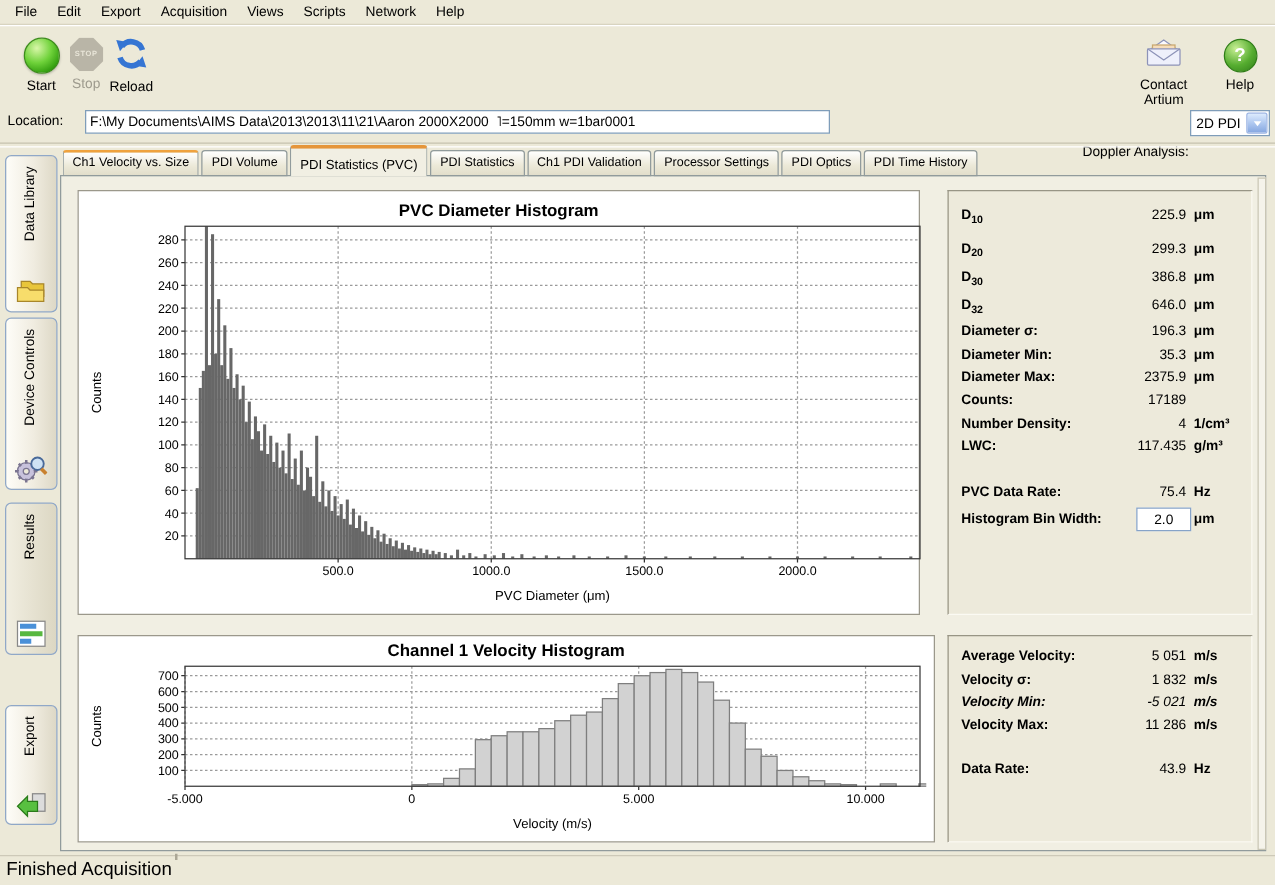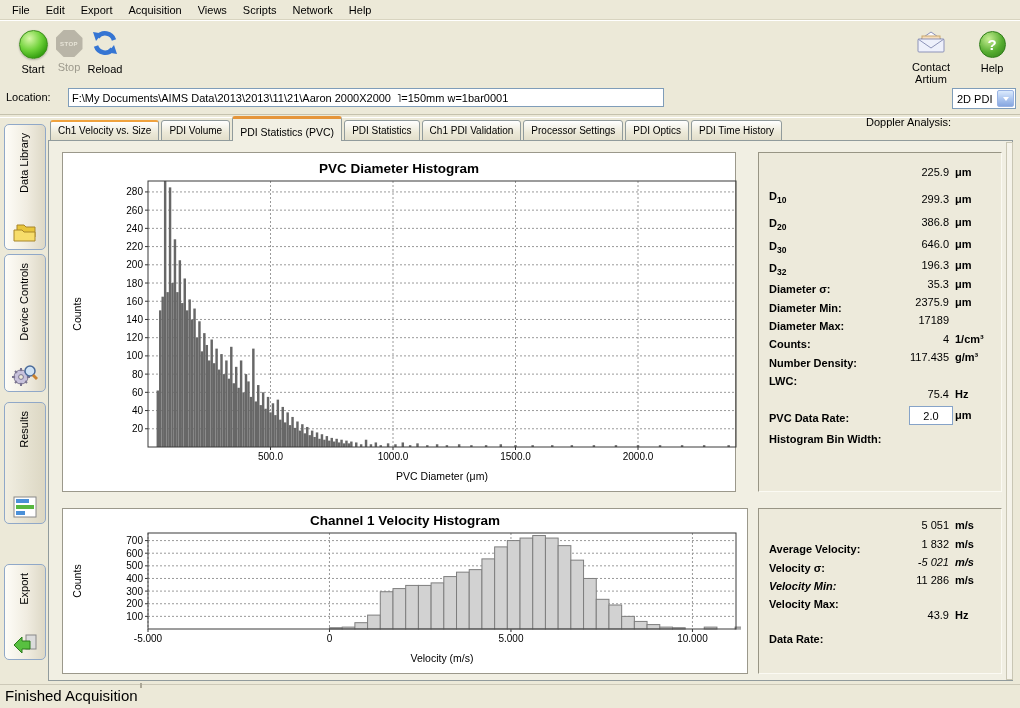--- a/index.html
+++ b/index.html
@@ -70,21 +70,21 @@
   .c2svg{position:absolute;left:6px;top:18px;}
   .grid{stroke:#9a9a9a;stroke-dasharray:2 2;stroke-width:1;}
   .stub{stroke:#333;stroke-width:1;}
   .tick{font-family:"Liberation Sans",sans-serif;font-size:10px;fill:#000;}
   .axis{font-family:"Liberation Sans",sans-serif;font-size:10.5px;fill:#000;}
   .mid{text-anchor:middle;}
   .end{text-anchor:end;}
   .plotbox{fill:none;stroke:#3a3a3a;stroke-width:1;}
   
   .stat-row{position:absolute;left:0;width:100%;height:16px;}
-  .stat-label{position:absolute;left:10px;font-weight:bold;white-space:nowrap;margin-top:24px;}
+  .stat-label{position:absolute;left:10px;font-weight:bold;white-space:nowrap;}
   .stat-label sub{font-size:8.5px;}
   .stat-value{position:absolute;left:96px;width:94px;text-align:right;}
   .stat-unit{position:absolute;left:196px;font-weight:bold;}
   .stat-input{position:absolute;left:150px;top:-3px;width:38px;height:15px;border:1px solid #86a3c8;
     background:#fff;font-family:"Liberation Sans",sans-serif;font-size:11px;text-align:center;padding-right:2px;}
   
   .splitter{position:absolute;left:1006px;top:142px;width:7px;height:538px;
     background:#f5f3ea;border:1px solid #c9c6b4;box-sizing:border-box;}
   .statusbar{position:absolute;top:684px;left:0;right:0;height:24px;border-top:1px solid #cdc9b8;background:#ece9d8;}
   .status-text{position:absolute;left:5px;top:2px;font-size:15px;}

